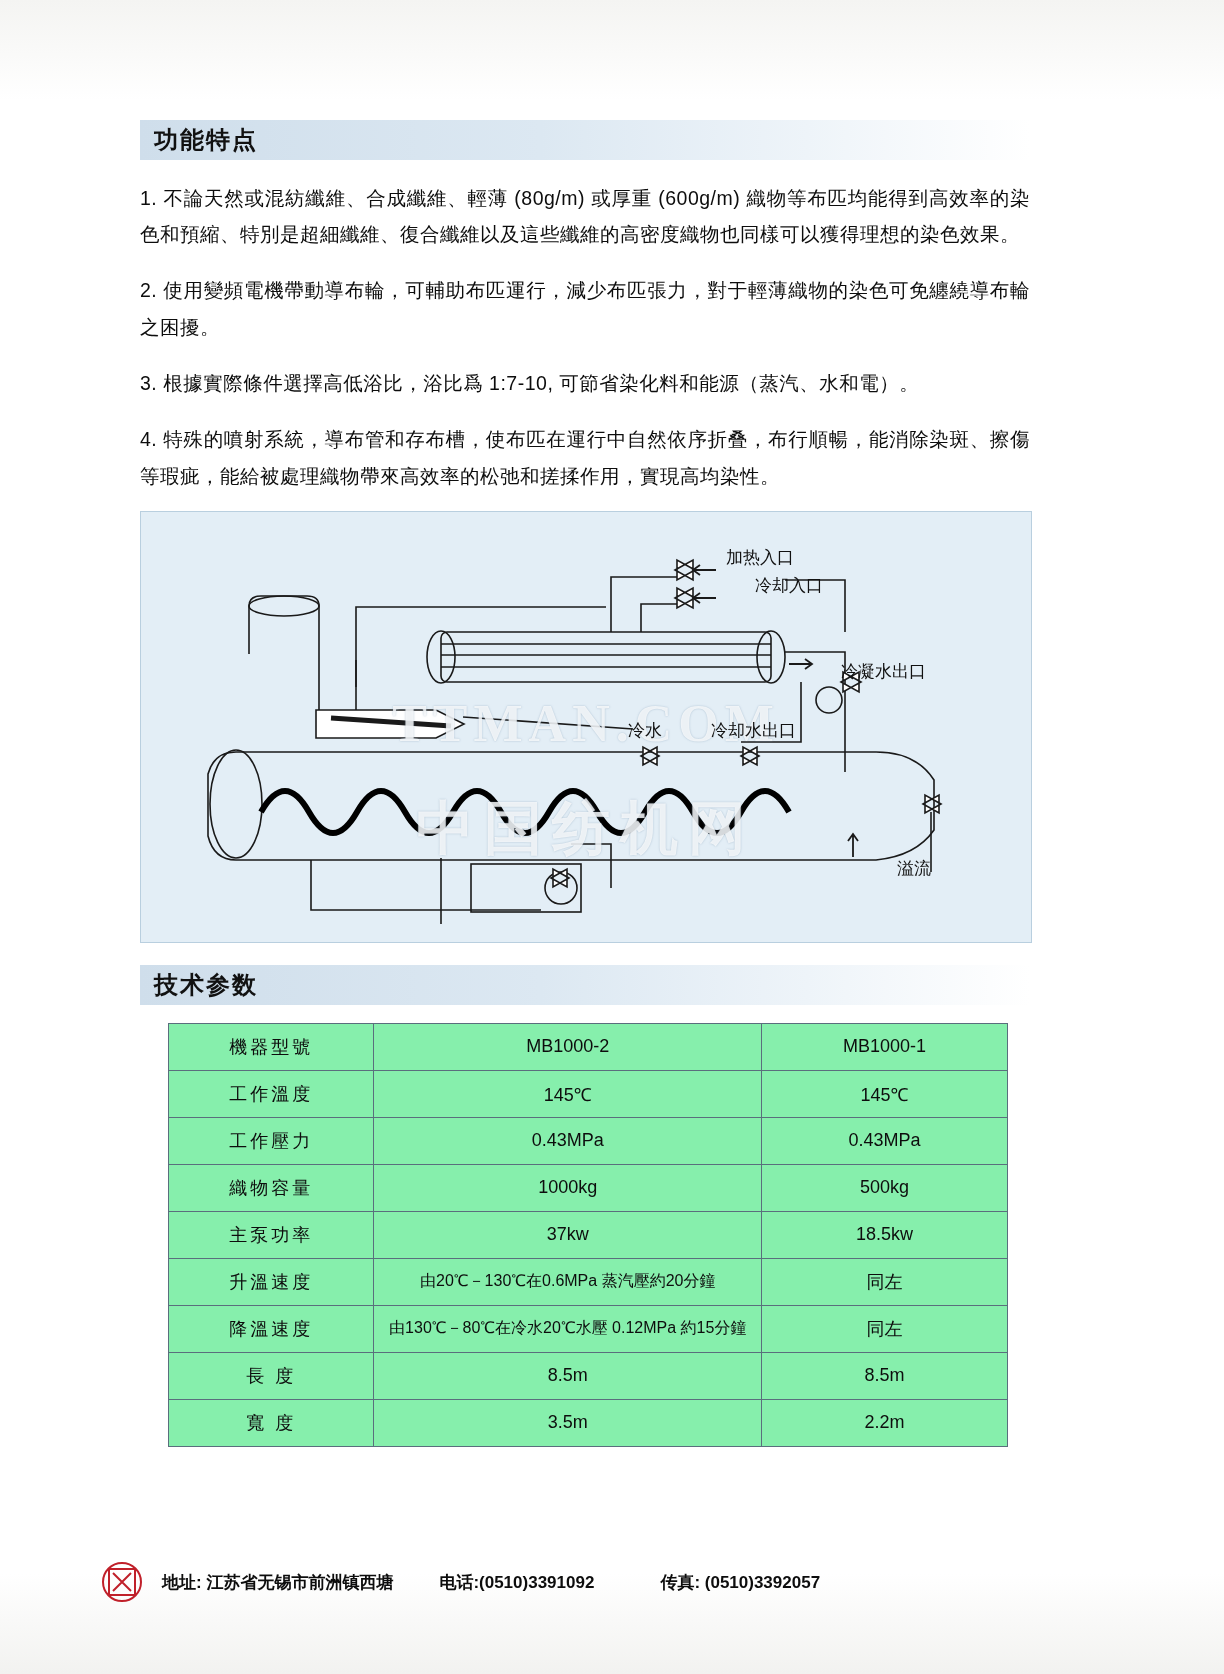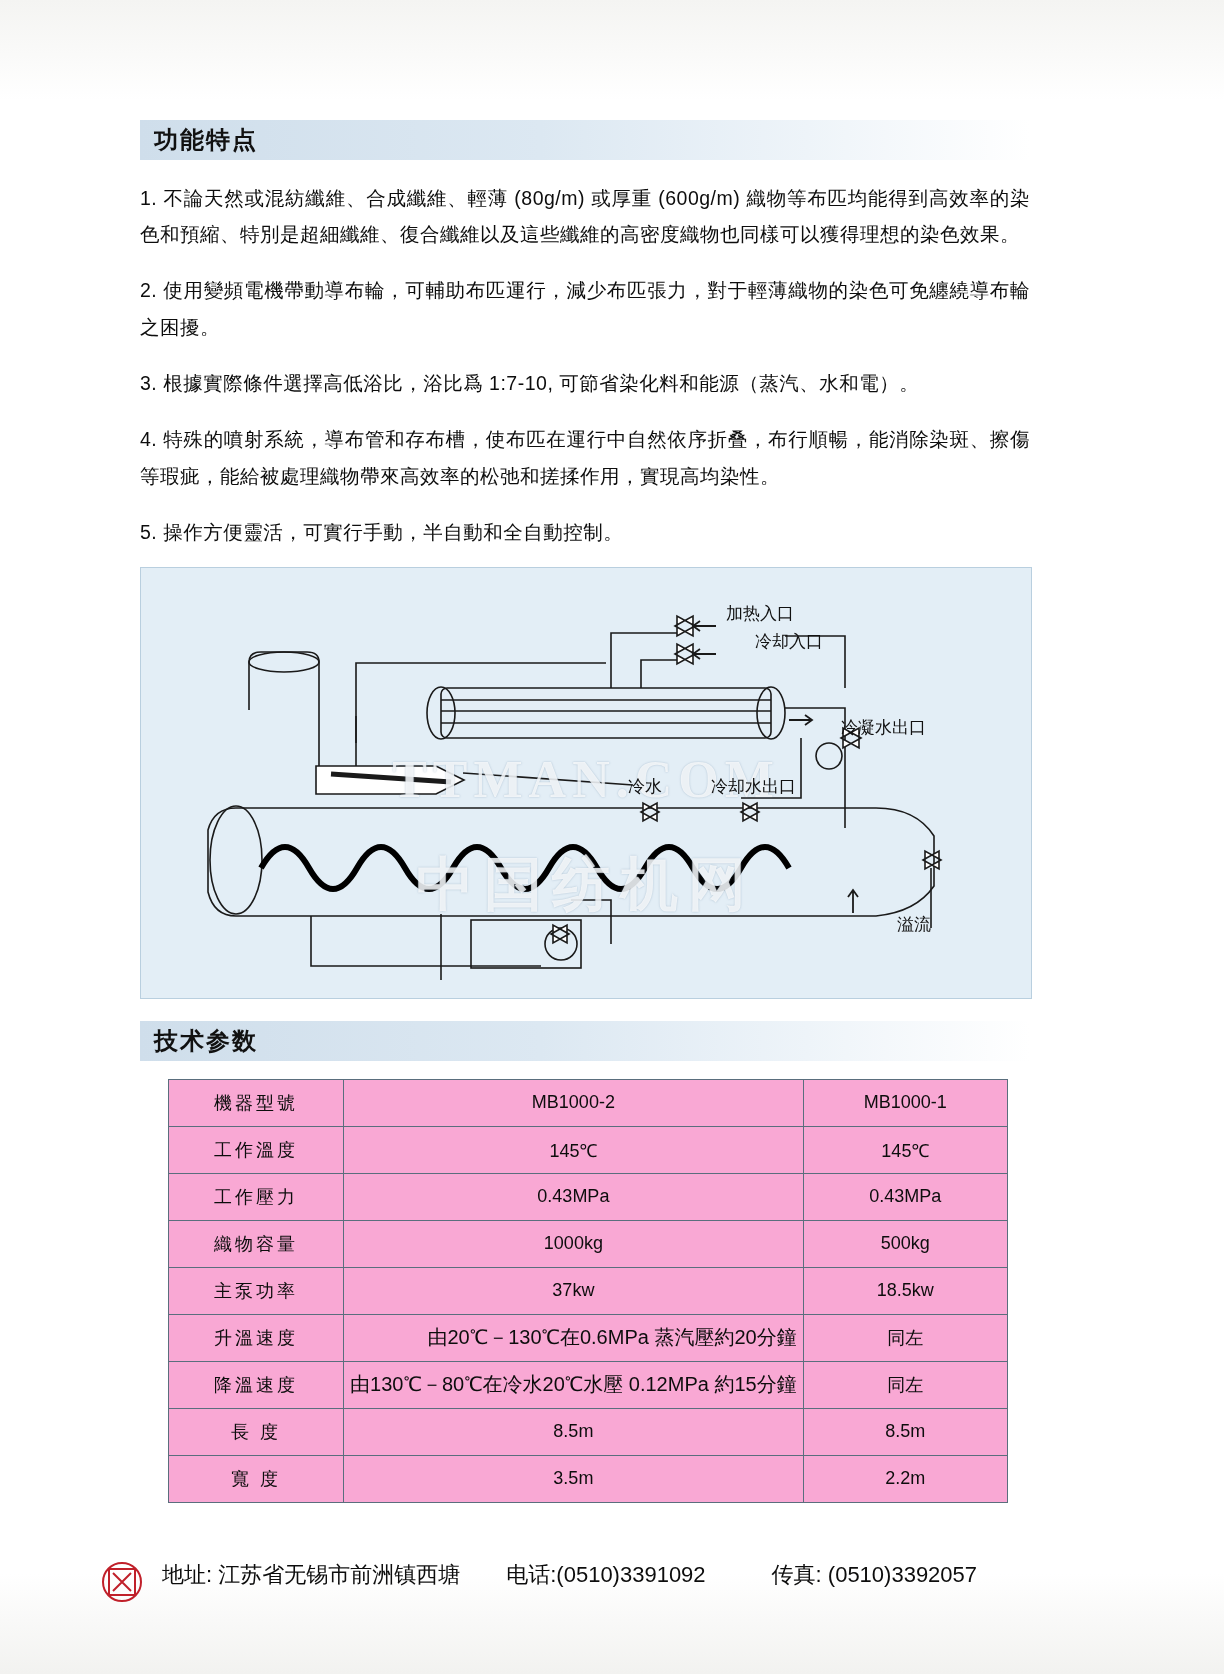--- a/index.html
+++ b/index.html
@@ -105,47 +105,48 @@
   }
 
   
   .table-wrap {
     margin-top: 18px;
   }
   table.spec {
     border-collapse: collapse;
     width: 840px;
     margin-left: 28px;
-    background: #f9a8d4;
+    background: #86efac;
     font-size: 18px;
   }
   table.spec td {
     border: 1px solid #5a6e7d;
     height: 42px;
     text-align: center;
     padding: 2px 6px;
     white-space: nowrap;
   }
   table.spec td.label {
     width: 190px;
     letter-spacing: 3px;
   }
   table.spec td.c2 { width: 370px; }
   table.spec td.c3 { width: 230px; }
-  table.spec td.small { font-size: 20px; letter-spacing: 0; text-align: right; }
+  table.spec td.small { font-size: 16px; letter-spacing: 0; }
 
   
   .footer {
     position: absolute;
     left: 100px;
     top: 1560px;
     width: 1040px;
     display: flex;
-    align-items: flex-start;
-    font-size: 22px;
+    align-items: center;
+    font-size: 17px;
+    font-weight: bold;
   }
   .logo {
     width: 44px;
     height: 44px;
     margin-right: 18px;
     flex: 0 0 auto;
   }
   .footer .addr { margin-right: 46px; }
   .footer .tel { margin-right: 66px; }
 </style>
@@ -158,21 +159,20 @@
 
     <div class="section-bar">
       <span class="title">功能特点</span>
     </div>
 
     <div class="features">
       <p class="feature-item">1. 不論天然或混紡纖維、合成纖維、輕薄 (80g/m) 或厚重 (600g/m) 織物等布匹均能得到高效率的染色和預縮、特別是超細纖維、復合纖維以及這些纖維的高密度織物也同樣可以獲得理想的染色效果。</p>
       <p class="feature-item">2. 使用變頻電機帶動導布輪，可輔助布匹運行，減少布匹張力，對于輕薄織物的染色可免纏繞導布輪之困擾。</p>
       <p class="feature-item">3. 根據實際條件選擇高低浴比，浴比爲 1:7-10, 可節省染化料和能源（蒸汽、水和電）。</p>
       <p class="feature-item">4. 特殊的噴射系統，導布管和存布槽，使布匹在運行中自然依序折叠，布行順暢，能消除染斑、擦傷等瑕疵，能給被處理織物帶來高效率的松弛和搓揉作用，實現高均染性。</p>
-      <p class="feature-item">5. 操作方便靈活，可實行手動，半自動和全自動控制。</p>
     </div>
 
     <div class="diagram-wrap">
       <svg width="890" height="430" viewBox="0 0 890 430">
         <g fill="none" stroke="#1a1a1a" stroke-width="1.6">
 
           <path d="M95 240 q-22 0 -28 22 l0 62 q6 24 28 24 l640 0 q40 -4 58 -30 l0 -50 q-18 -28 -58 -28 z"></path>
           <ellipse cx="95" cy="292" rx="26" ry="54"></ellipse>
 
           <path d="M108 142 l0 -48 q0 -10 12 -10 l46 0 q12 0 12 10 l0 130"></path>

